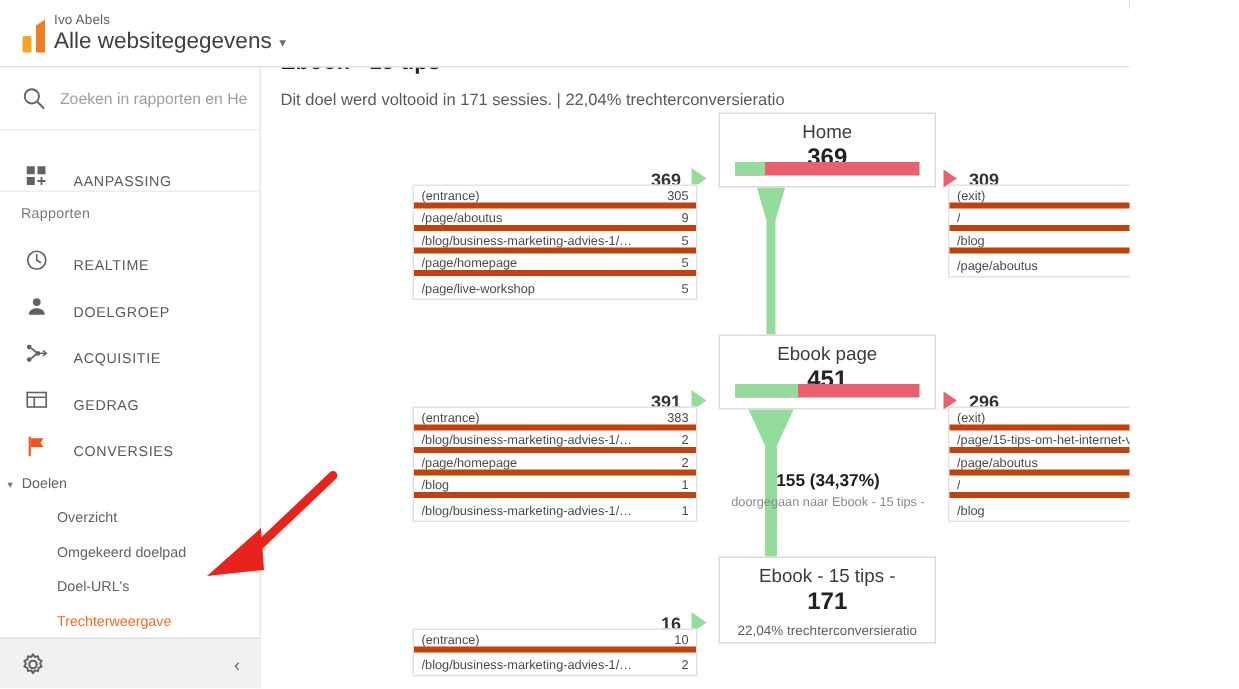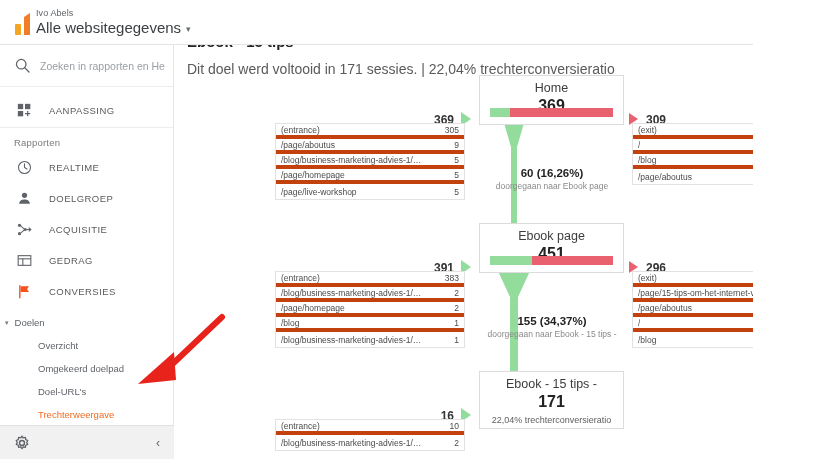--- a/index.html
+++ b/index.html
@@ -55,21 +55,21 @@
     position: absolute; left: 40px; top: 11px; width: 125px; height: 20px;
     border: 0; outline: 0; background: transparent;
     font-family: "Liberation Sans", sans-serif;
     font-size: 10.5px; color: #757575;
   }
   .search-input::placeholder { color: #9aa0a6; }
 
   .nav-sep { height: 1px; background: #ededed; margin: 0; }
 
   .nav-item {
-    position: relative; height: 31px; display: flex; align-items: center;
+    position: relative; height: 31px; display: flex; align-items: flex-end;
     padding-left: 14px; cursor: pointer;
   }
   .nav-item .ic { width: 20px; height: 20px; display:flex; align-items:center; justify-content:center; }
   .nav-item .lbl {
     margin-left: 15px; font-size: 9.5px; letter-spacing: .45px;
     color: #5a5a5a; text-transform: uppercase;
   }
   .nav-section-label {
     font-size: 9.5px; color: #7a7a7a; padding: 9px 0 4px 14px; letter-spacing: .2px;
   }
@@ -96,21 +96,21 @@
     position: absolute; left: 174px; top: 33px; width: 652px; height: 426px;
     background: #fff; overflow: hidden;
   }
   .report-title {
     position: absolute; left: 13px; top: 0px;
     font-size: 15px; font-weight: bold; color: #222;
     white-space: nowrap;
   }
   .report-sub {
     position: absolute; left: 13px; top: 28px;
-    font-size: 14px; color: #5a5a5a;
+    font-size: 11px; color: #5a5a5a;
   }
 
   
   .funnel { position: absolute; left: 0; top: 42px; width: 652px; height: 384px; }
 
   .step { position: absolute; }
   .step-box {
     position: absolute;
     background: #fff; border: 1px solid #dcdcdc;
     text-align: center;
@@ -359,24 +359,20 @@
         <div class="row">
           <span class="p">/blog</span>
           <span class="v">37</span>
         </div>
         <div class="row">
           <span class="p">/page/aboutus</span>
           <span class="v">20</span>
         </div>
       </div>
 
-      <div class="flow-label" style="left:268px; top:92px;">
-        <div class="big">60 (16,26%)</div>
-        <div class="small">doorgegaan naar Ebook page</div>
-      </div>
 
       <div class="step">
         <div class="step-box" style="left:305px; top:148px; width:145px; height:50px;">
           <div class="step-name">Ebook page</div>
           <div class="step-value">451</div>
           <div class="step-bar">
             <div class="fill" style="width:34.37%"></div>
           </div>
         </div>
         <div class="in-num" style="left:238px; top:186px; width:42px;">391</div>

